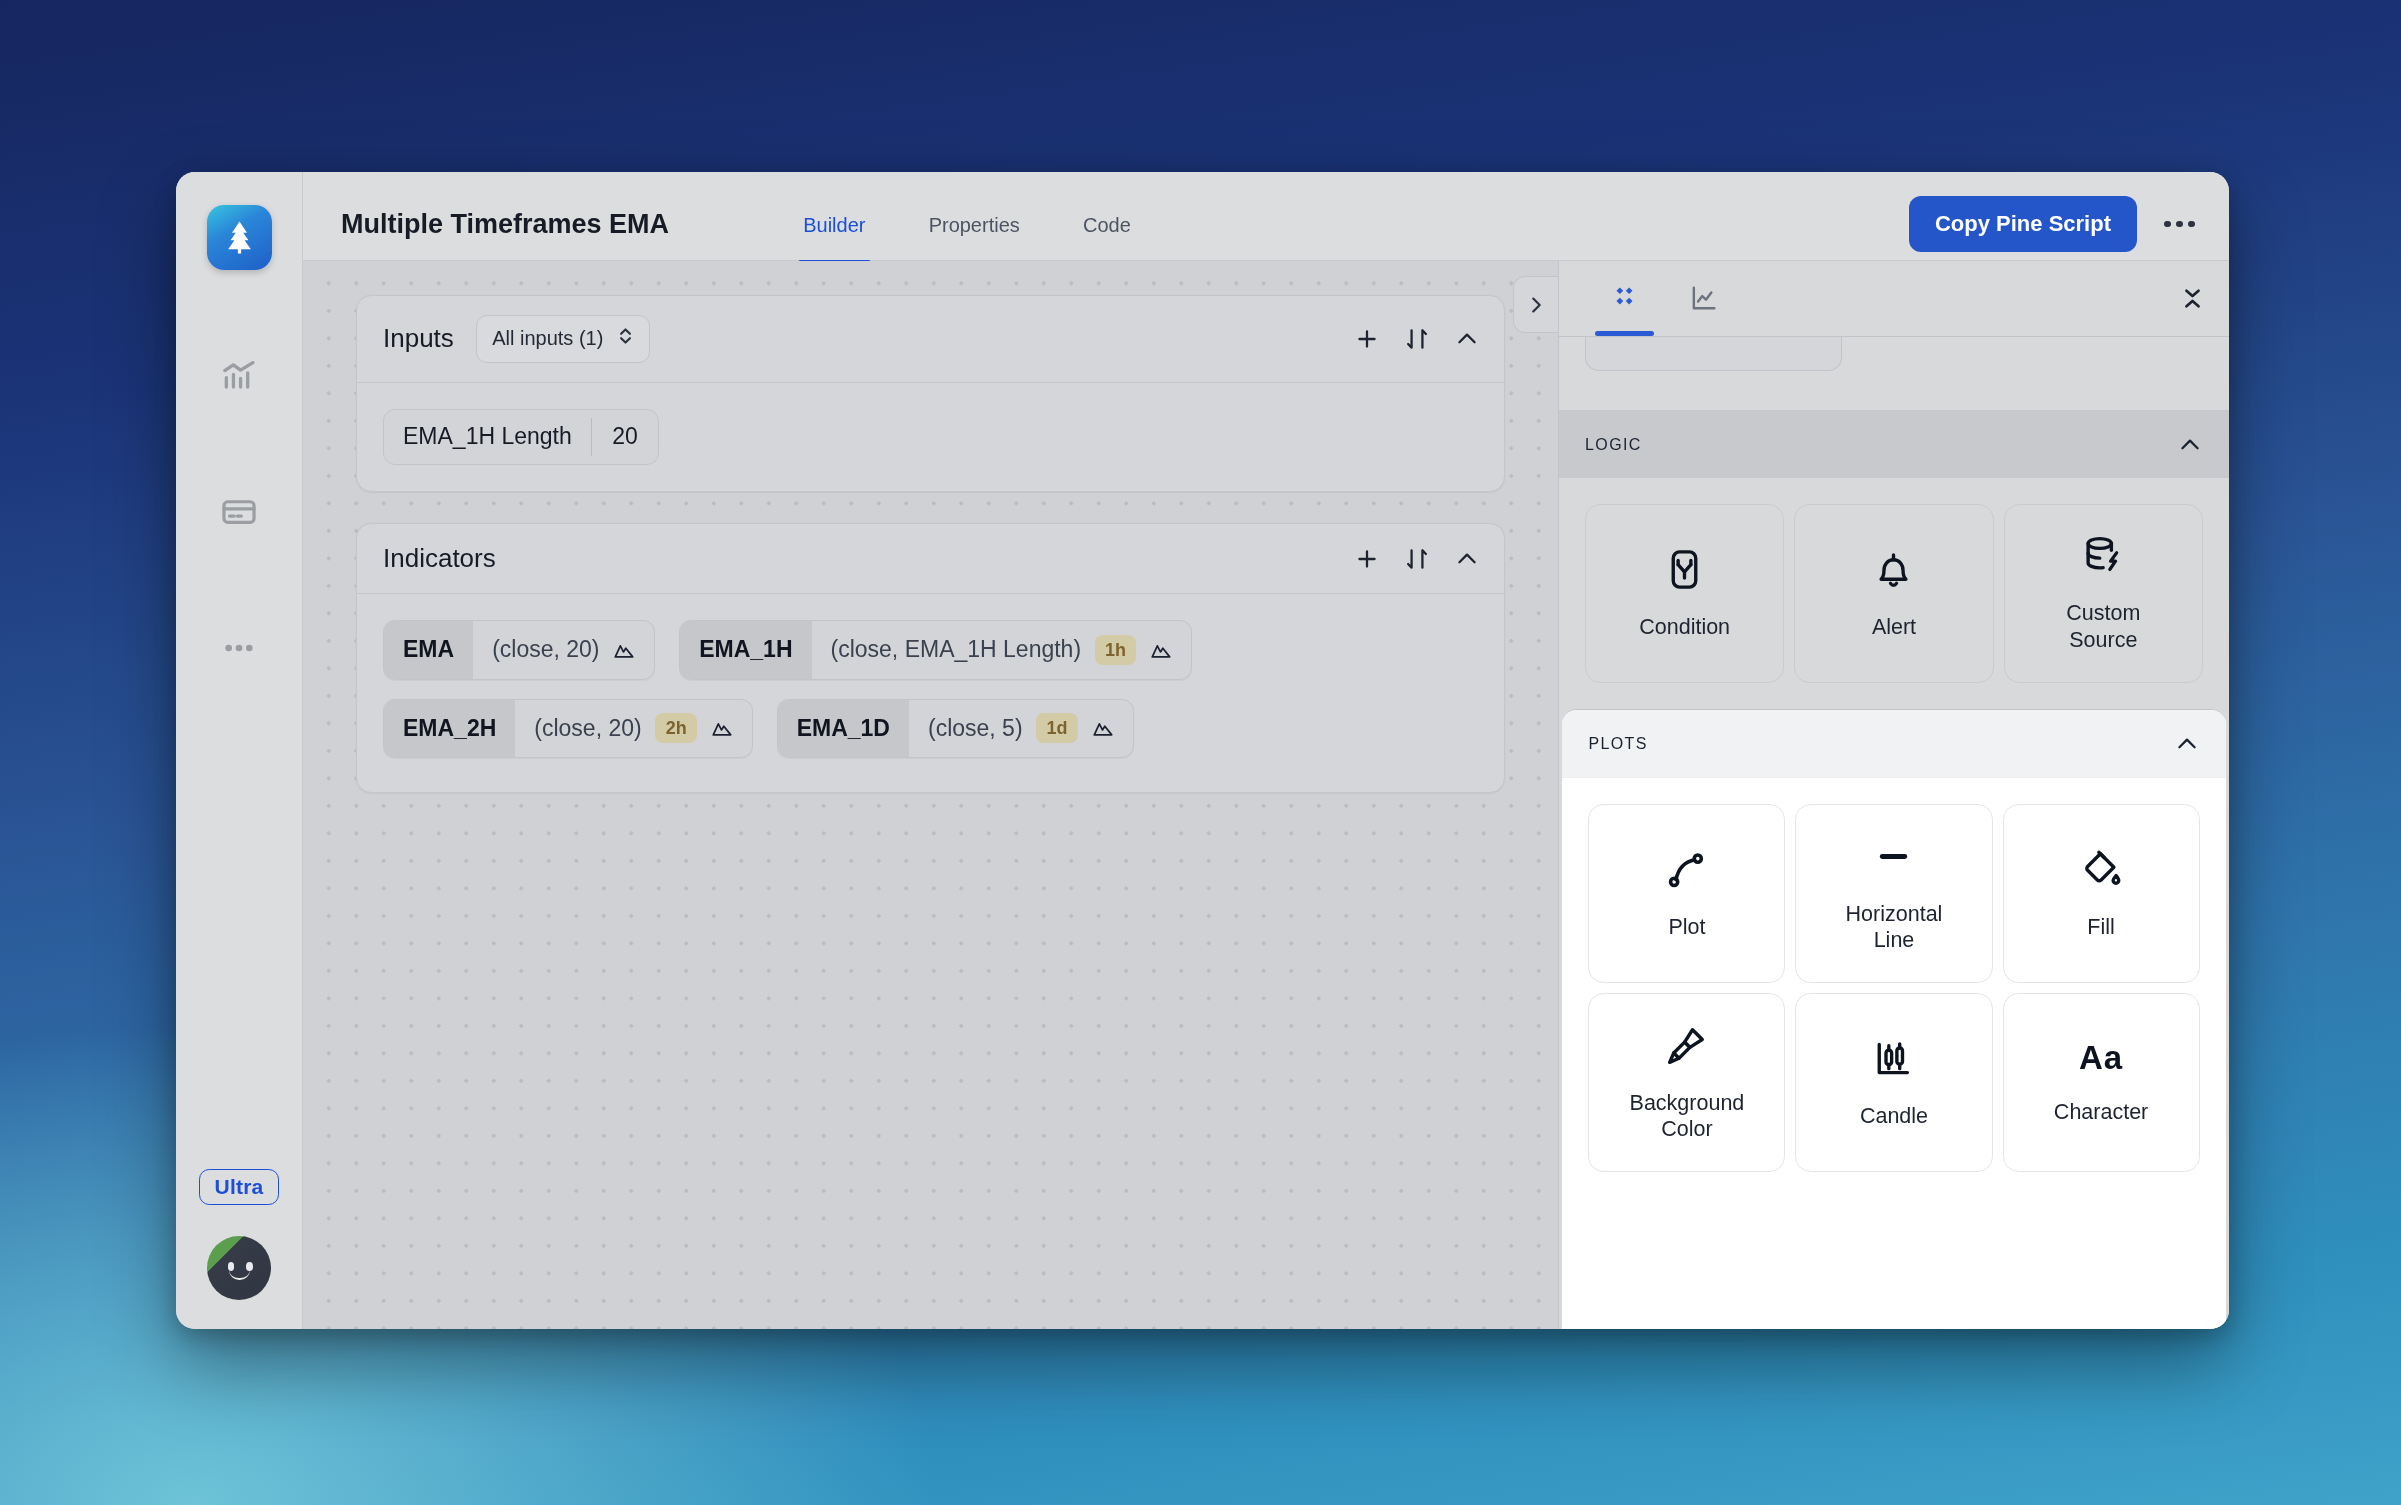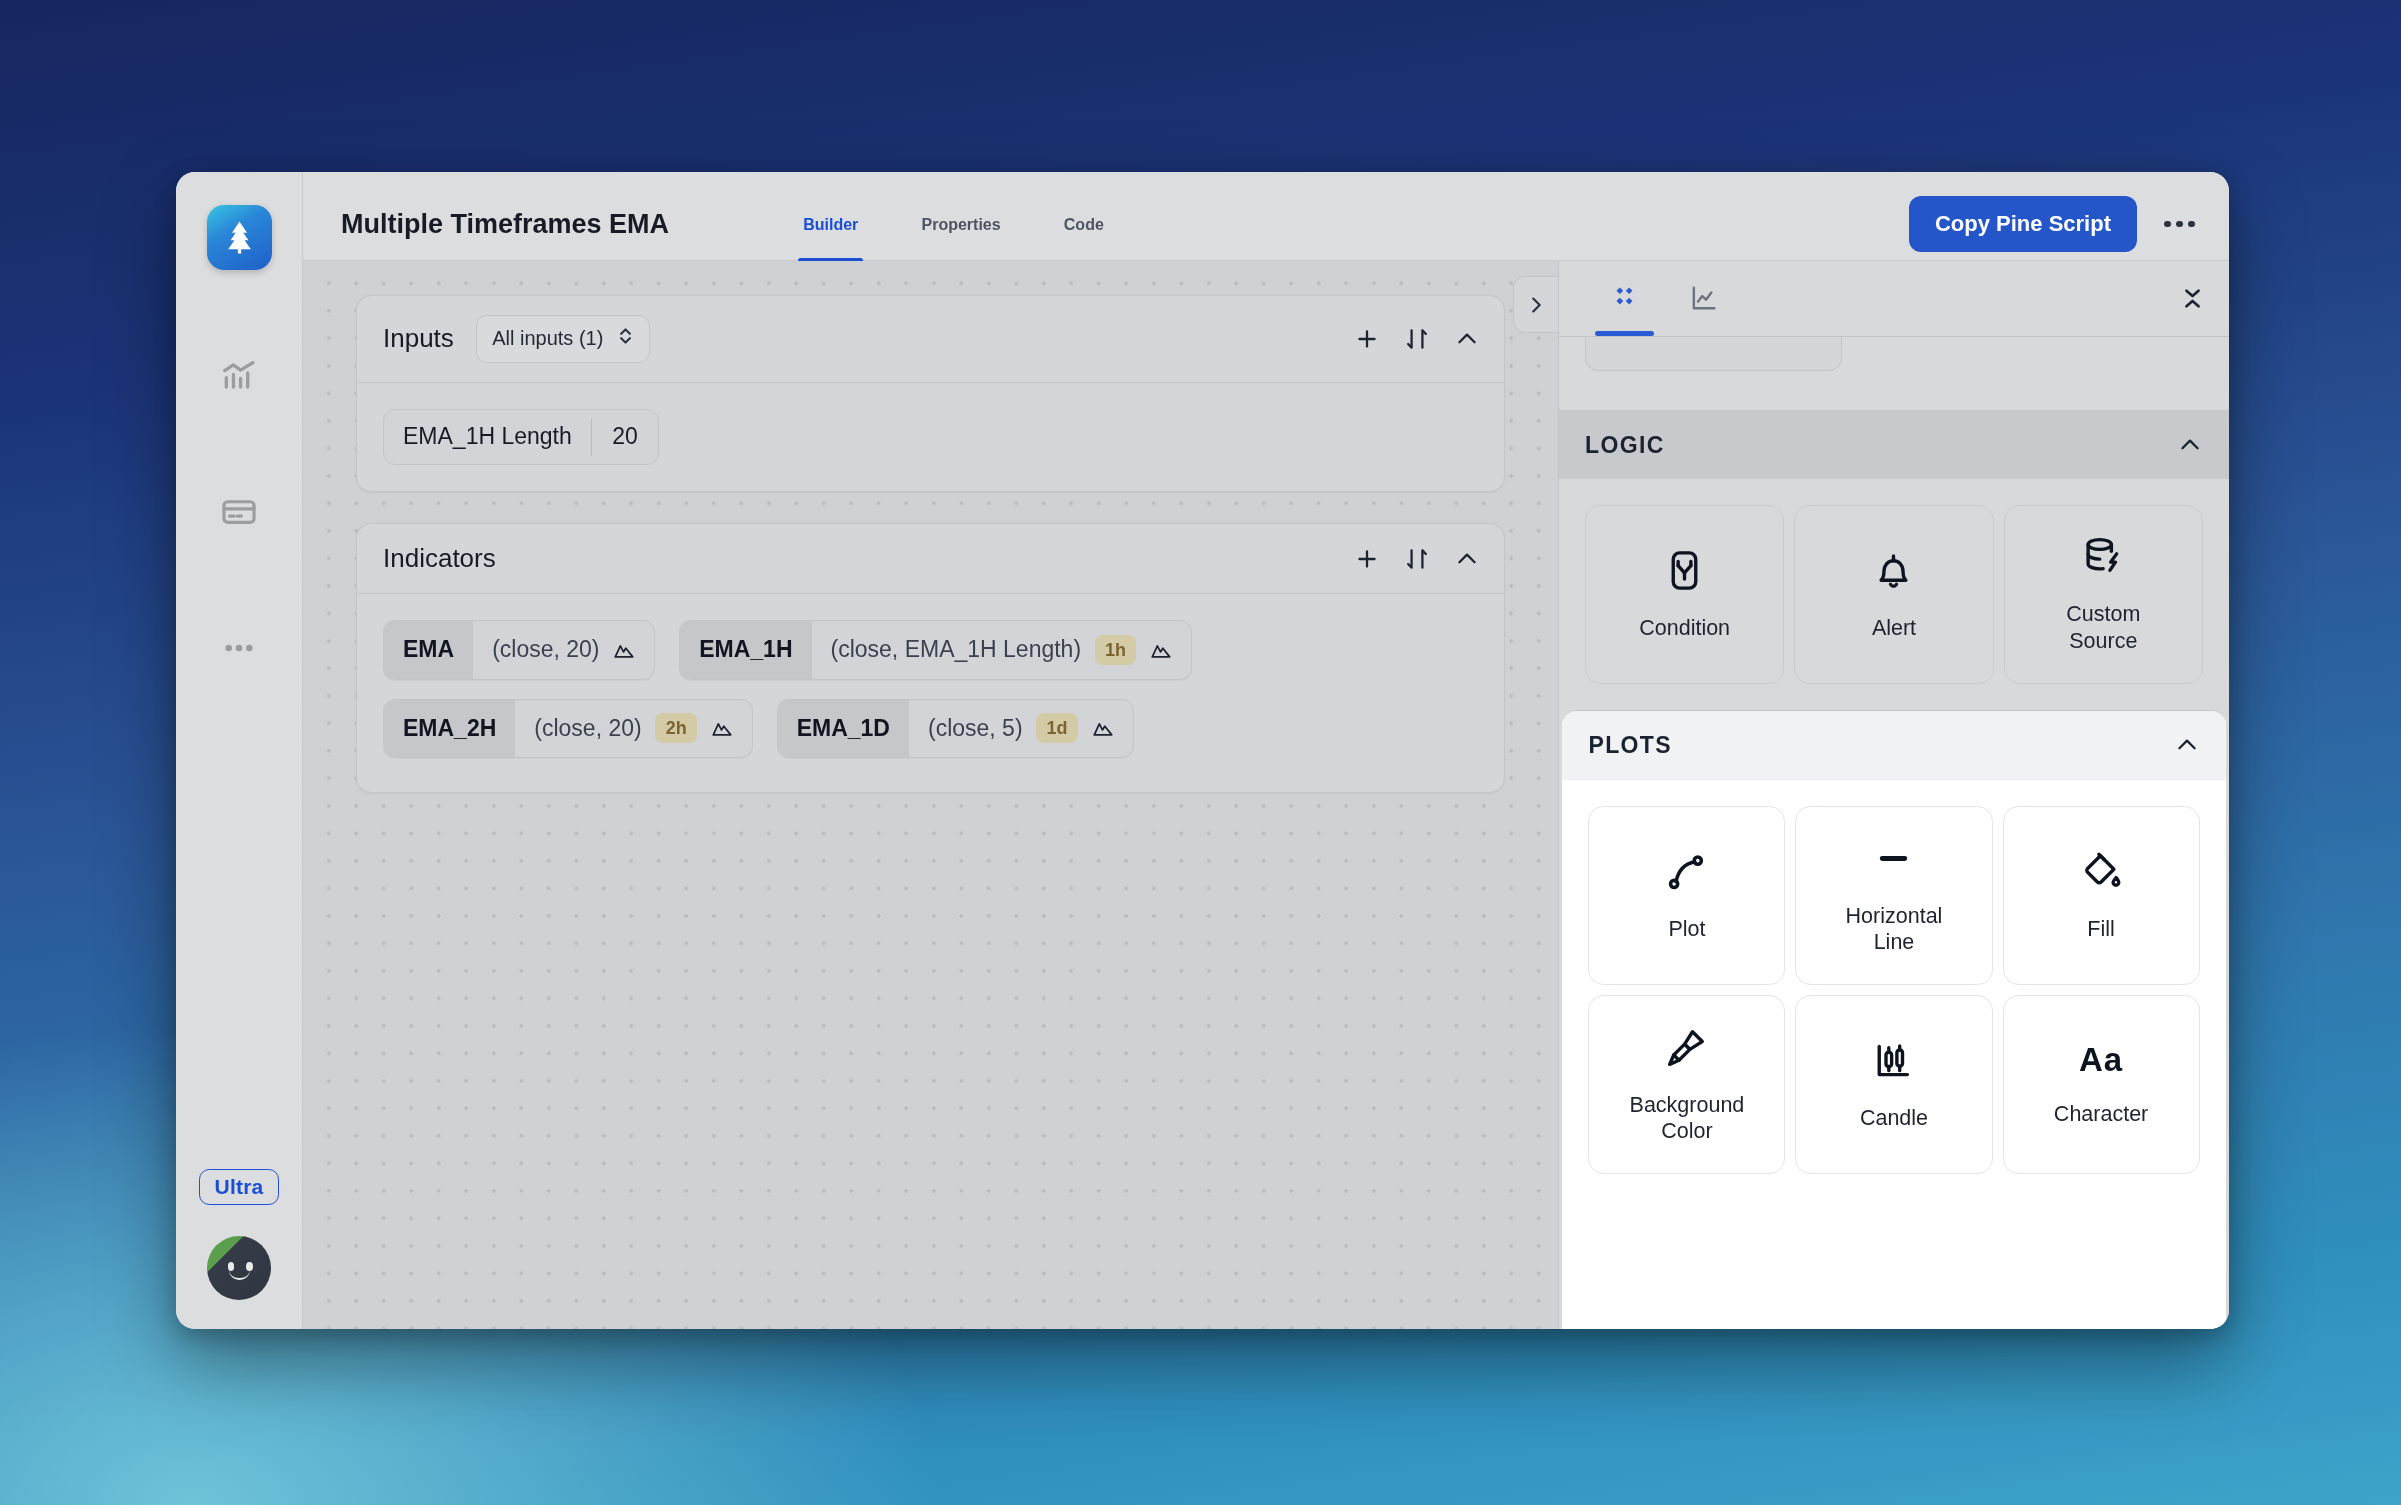--- a/index.html
+++ b/index.html
@@ -78,21 +78,21 @@
   .topbar {
     height: 89px; min-height: 89px;
     background: #dcdddf;
     border-bottom: 0.9px solid #c8cacd;
     display: flex; align-items: center;
     padding: 16px 29px 0 38px;
   }
   .app-title { font-size: 27px; font-weight: 700; color: #161b26; white-space: nowrap; }
   .tabs { display: flex; gap: 53px; margin-left: 129px; align-self: stretch; align-items: center; }
   .tab {
-    font-size: 16px; font-weight: 700; color: #4c5463;
+    font-size: 20px; font-weight: 400; color: #4c5463;
     position: relative; cursor: pointer; padding: 31px 5.1px 29px;
     white-space: nowrap;
   }
   .tab.active { color: #1c4fd6; }
   .tab.active::after {
     content: ""; position: absolute; left: 0; right: 0; bottom: 0;
     height: 5.1px; background: #1c4fd6; border-radius: 2.6px;
   }
   .topbar-right { margin-left: auto; display: flex; align-items: center; gap: 22px; }
   .btn-primary {
@@ -221,21 +221,21 @@
   }
   .ghost-card {
     width: 257px; height: 34px;
     border: 0.9px solid #c2c4c9; border-top: none;
     border-radius: 0 0 13.7px 13.7px;
     background: #d5d6d9;
   }
   .sec-head {
     display: flex; align-items: center;
     padding: 20.6px 26px;
-    font-size: 23px; font-weight: 700; letter-spacing: 1.4px;
+    font-size: 16px; font-weight: 400; letter-spacing: 1.4px;
     color: #1b2330;
   }
   .sec-head.logic { background: #c7c9cd; }
   .sec-head.plots { background: #f1f2f4; }
   .sec-head .chev { margin-left: auto; cursor: pointer; display: flex; }
   .sec-body {
     padding: 26px;
     display: grid; grid-template-columns: repeat(3, 1fr); gap: 10px;
   }
   .sec-body.logic-body { background: #d8d9db; }

